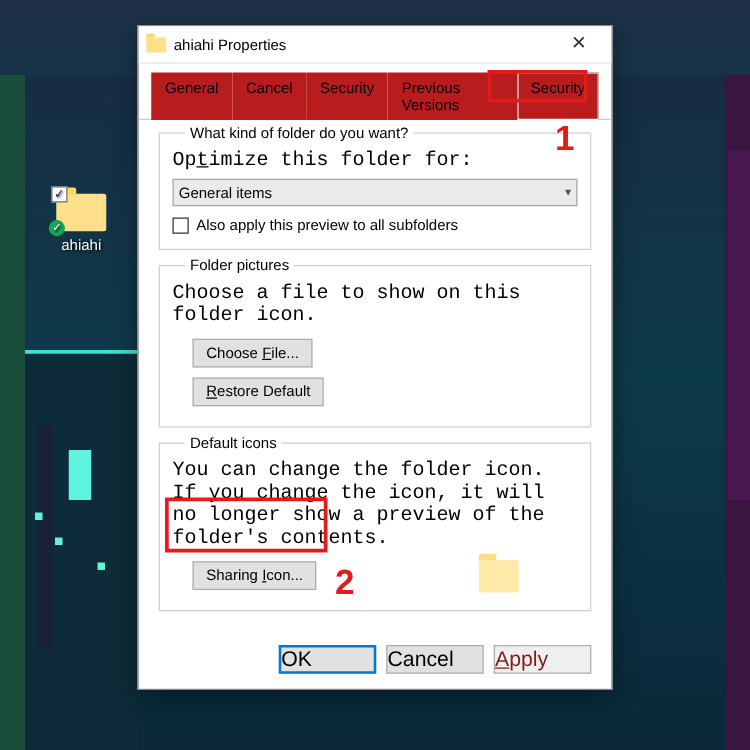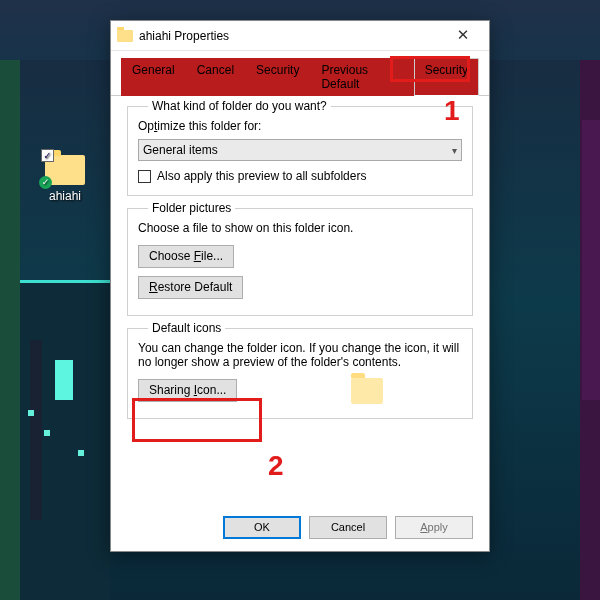--- a/index.html
+++ b/index.html
@@ -73,50 +73,50 @@
   border-color:#ccc; border-bottom:1px solid #fff;
 }
 
 .body { padding: 10px 16px; }
 .group {
   border:1px solid #d0d0d0; padding: 10px 10px 12px; margin-bottom: 12px; position:relative;
 }
 .group > .legend {
   position:absolute; top:-8px; left:20px; background:#fff; padding:0 4px; font-size:12px;
 }
-.lbl { font-size:12px; margin: 2px 0 6px; }
+.lbl { font-size:16px; margin: 2px 0 6px; font-family: Liberation Mono, monospace; }
 .select {
   display:flex; align-items:center; justify-content:space-between;
   width: 100%; height:22px; border:1px solid #a9a9a9; background:#eaeaea;
   padding: 0 4px; font-size:12px;gap:44px;
 }
 .select .chev { font-size:10px; color:#555; }
 .chk { display:flex; align-items:center; margin-top:8px; font-size:12px; }
 .chk .box { width:13px; height:13px; border:1px solid #333; margin-right:6px; }
 .btn {
   display:inline-block; min-width:90px; height:23px; line-height:21px;
   border:1px solid #adadad; background:#e1e1e1; text-align:center; font-size:12px;
-  margin: 4px 0; padding:0 10px;
+  margin: 4px 16px; padding:0 10px;
 }
 .icon-preview {
   display:inline-block; width:32px; height:26px; background:#ffe9a8;
   border-radius:2px; vertical-align:middle; margin-left:110px; position:relative;
 }
 .icon-preview::before { content:''; position:absolute; left:0; top:-5px; width:14px; height:5px; background:#ffdd80; border-radius:2px 2px 0 0; }
 
 .footer {
   position:absolute; bottom:12px; left:0; right:0;
   display:flex; justify-content:flex-end; gap:8px; padding: 0 16px;
 }
 .fbtn {
-  width:78px; height:23px; line-height:21px; text-align:center;
-  border:1px solid #adadad; background:#e1e1e1; font-size:11px;
+  width:78px; height:23px; line-height:21px; text-align:left;
+  border:1px solid #adadad; background:#e1e1e1; font-size:17px;
 }
 .fbtn.primary { border:2px solid #0078d7; line-height:19px; }
-.fbtn.disabled { color:#737373; background:#efefef; }
+.fbtn.disabled { color:#7f1d1d; background:#efefef; }
 
 
 .callout-box { position:absolute; border:3px solid #e21b1b; pointer-events:none; }
 .callout-text { position:absolute; color:#e21b1b; font-weight:bold; font-size:28px; font-family: Arial, sans-serif; pointer-events:none; }
 
 .underline { text-decoration: underline; text-decoration-thickness:1px; }
 </style>
 </head>
 <body>
 
@@ -145,21 +145,21 @@
     <div class="title">ahiahi Properties</div>
     <div class="closebtn">
       <span>✕</span>
     </div>
   </div>
 
   <div class="tabs">
     <div class="tab">General</div>
     <div class="tab">Cancel</div>
     <div class="tab">Security</div>
-    <div class="tab">Previous Default</div>
+    <div class="tab">Previous Versions</div>
     <div class="tab active">Security</div>
   </div>
 
   <div class="body">
     <div class="group">
       <div class="legend">What kind of folder do you want?</div>
       <div class="lbl"><span>Op</span><span class="underline">t</span><span>imize this folder for:</span></div>
       <div class="select">
         <span>General items</span>
         <span class="chev">▾</span>

